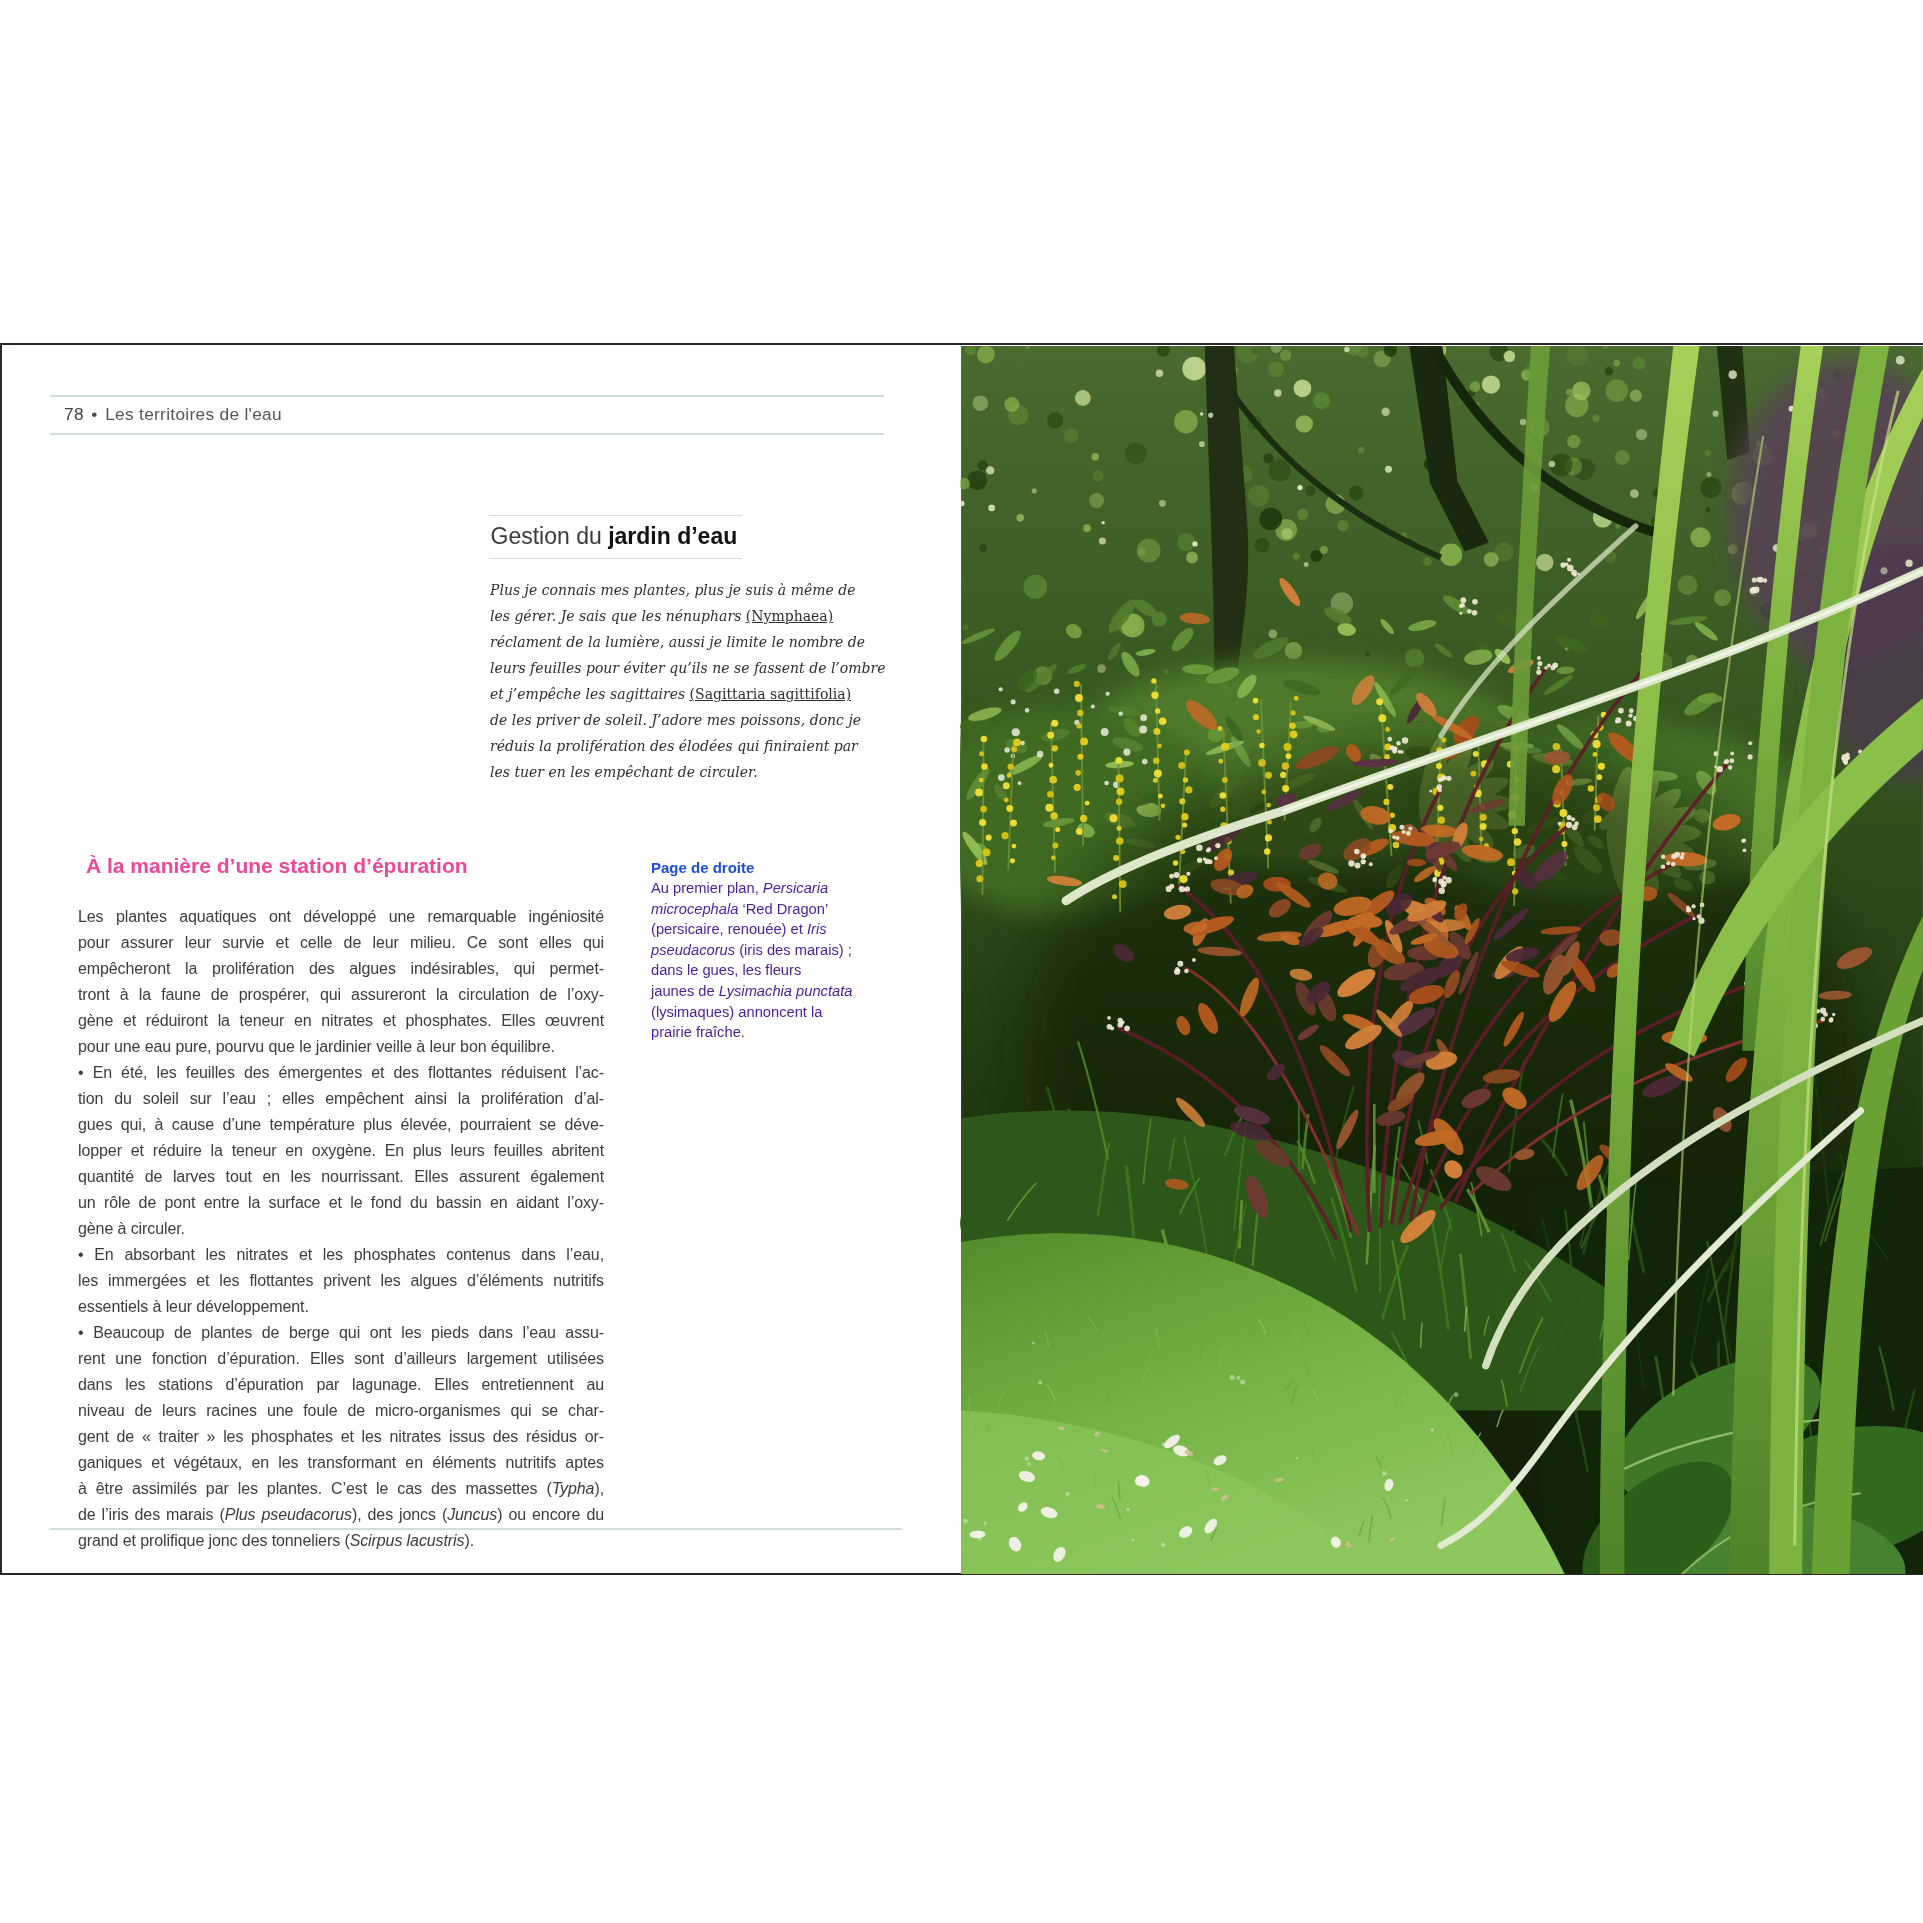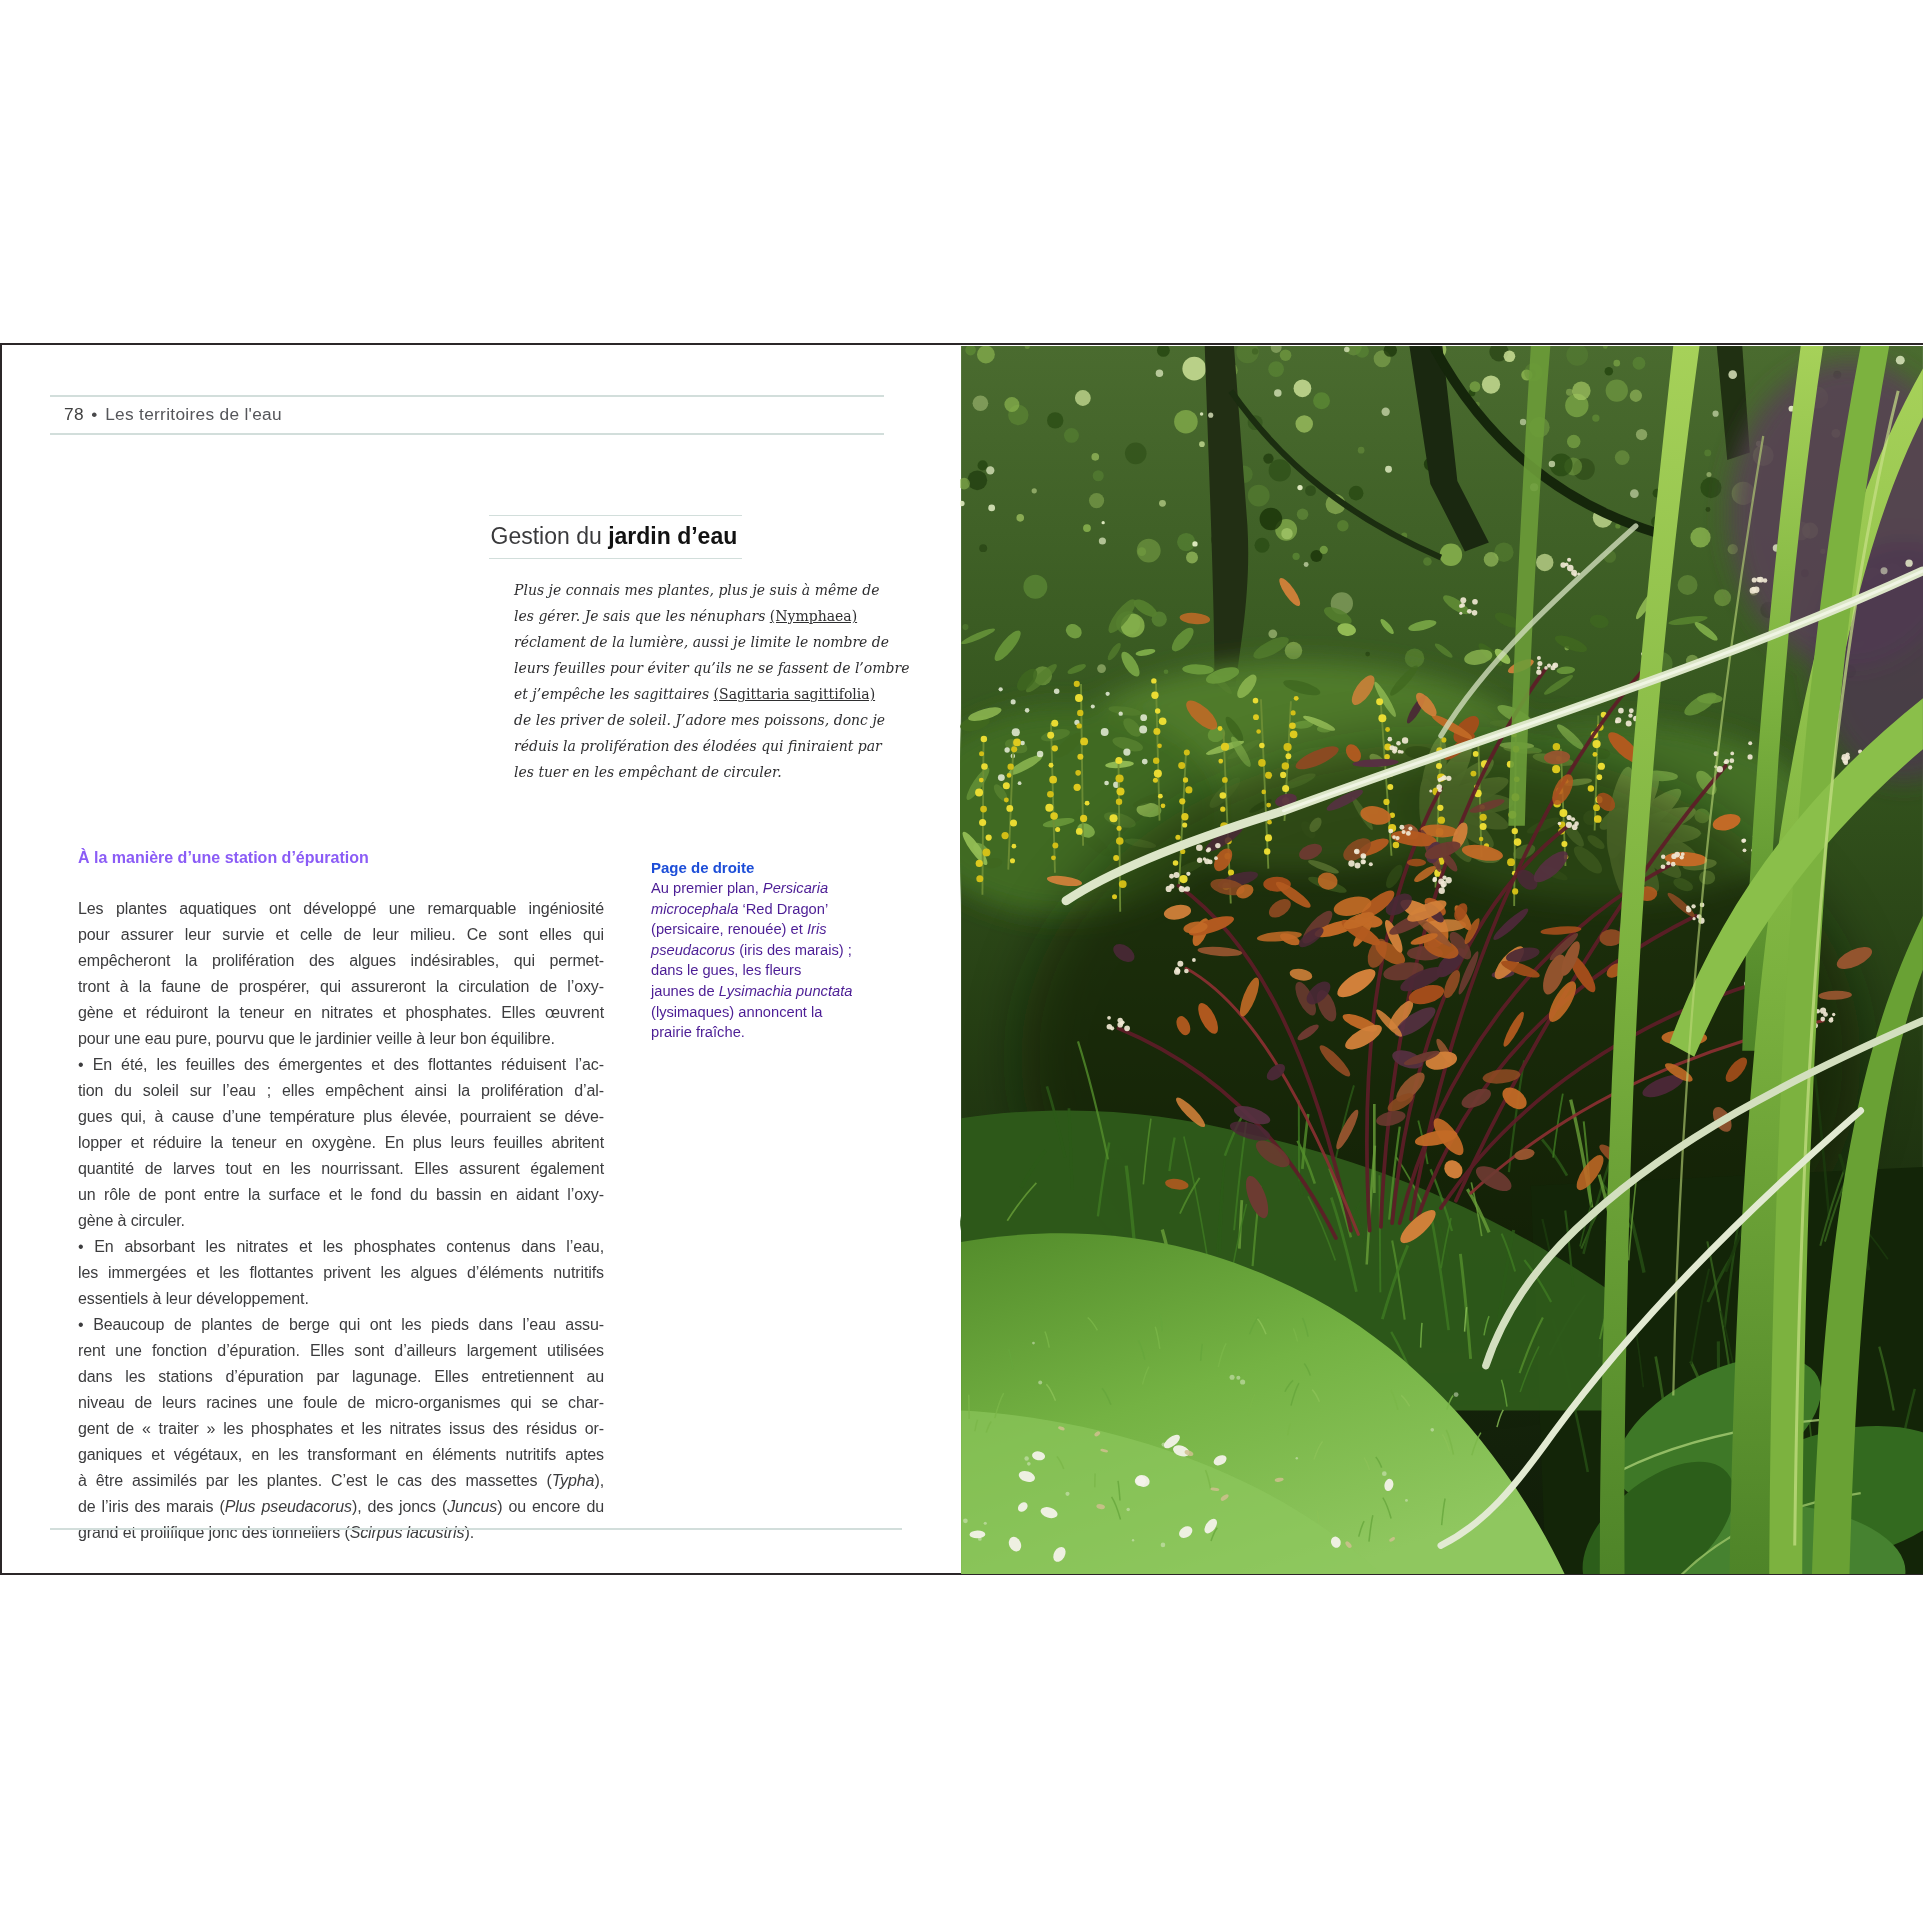--- a/index.html
+++ b/index.html
@@ -23,26 +23,26 @@
   .runhead .sep{color:#4a4a4c;padding:0 7.5px;}
   .chap-head{
     position:absolute;left:487px;top:170px;display:inline-block;
     border-top:1.5px solid #d2dedb;border-bottom:1.5px solid #d2dedb;
     padding:6.8px 4.5px 8.3px 1.5px;font-size:23px;line-height:27px;color:#3a3a3c;white-space:nowrap;
   }
   .chap-head b{color:#121212;}
   .intro{
     position:absolute;left:488px;top:232px;width:421px;
     font-family:"DejaVu Serif","Liberation Serif",serif;font-style:italic;
-    font-size:14px;color:#2e2e30;margin-left:24px;
+    font-size:14px;color:#2e2e30;
   }
   .intro .ln{line-height:26px;white-space:nowrap;}
   .rm{font-style:normal;text-decoration:underline;}
   .column{position:absolute;left:76px;top:503px;width:526px;}
-  .column h3{margin:0;font-size:16px;line-height:19.5px;color:#8b5cf6;letter-spacing:0;}
+  .column h3{margin:8px;font-size:21px;line-height:19.5px;color:#ec4899;letter-spacing:0;}
   .body-lines{margin-top:28px;}
   .bl{
     font-size:16px;line-height:26px;color:#3c3c3e;letter-spacing:-0.1px;
     text-align:justify;text-align-last:justify;white-space:normal;
   }
   .bl.flush{text-align-last:left;}
   .caption{position:absolute;left:649px;top:513px;width:233px;}
   .caption-title{font-size:15px;font-weight:bold;color:#1d4ed8;line-height:20px;}
   .caption .ln{font-size:14.7px;line-height:20.6px;color:#4c1d95;white-space:nowrap;}
   .photo{position:absolute;left:960px;top:346px;width:964px;height:1228px;}

